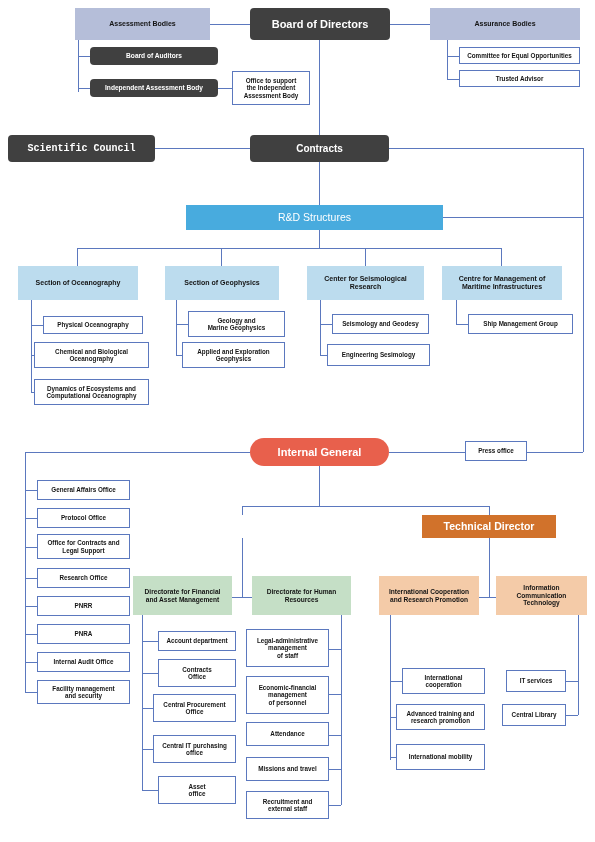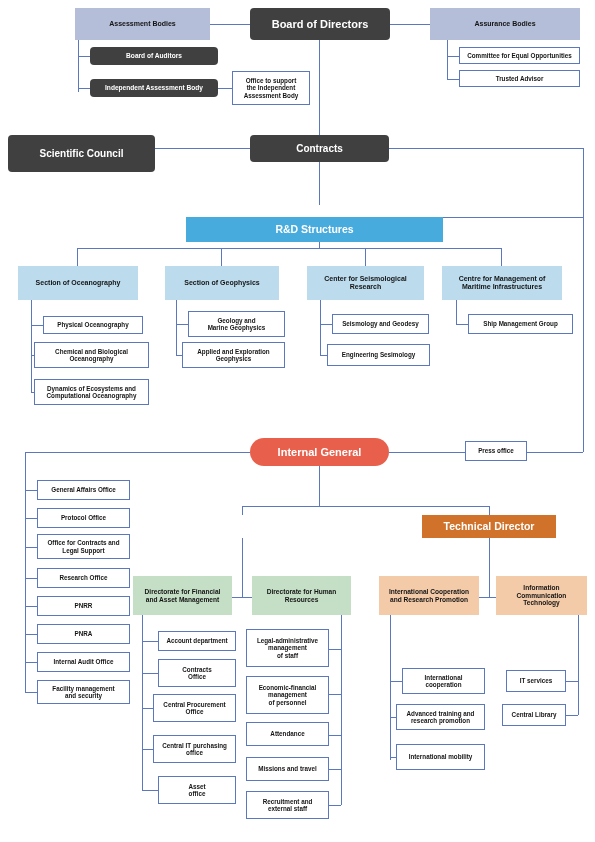--- a/index.html
+++ b/index.html
@@ -53,22 +53,21 @@
   }
   .pill-lg{font-size:11px;}
   .pill-md{font-size:10px;}
   .pill-sm{font-size:6.6px;}
 
   
   .band-blue{
     background:#48ABDE;
     color:#ffffff;
     font-size:10.5px;
-    font-weight:bold;
-    margin-top:12px;
+    font-weight:normal;
   }
 
   
   .pale-blue{
     background:#BCDCEE;
     color:#141414;
     font-size:7px;
     font-weight:bold;
   }
 
@@ -237,21 +236,21 @@
   </div>
 
   <div class="node plain" style="left:459px;top:47px;width:121px;height:17px;">
     <span>Committee for Equal Opportunities</span>
   </div>
 
   <div class="node plain" style="left:459px;top:70px;width:121px;height:17px;">
     <span>Trusted Advisor</span>
   </div>
 
-  <div class="node pill pill-md" style="left:8px;top:135px;width:147px;height:37px;">
+  <div class="node pill pill-md" style="left:8px;top:135px;width:147px;height:27px;font-family:Liberation Mono, monospace;">
     <span>Scientific Council</span>
   </div>
 
   <div class="node pill pill-md" style="left:250px;top:135px;width:139px;height:27px;">
     <span>Contracts</span>
   </div>
 
   <div class="node band-blue" style="left:186px;top:205px;width:257px;height:25px;">
     <span>R&amp;D Structures</span>
   </div>

